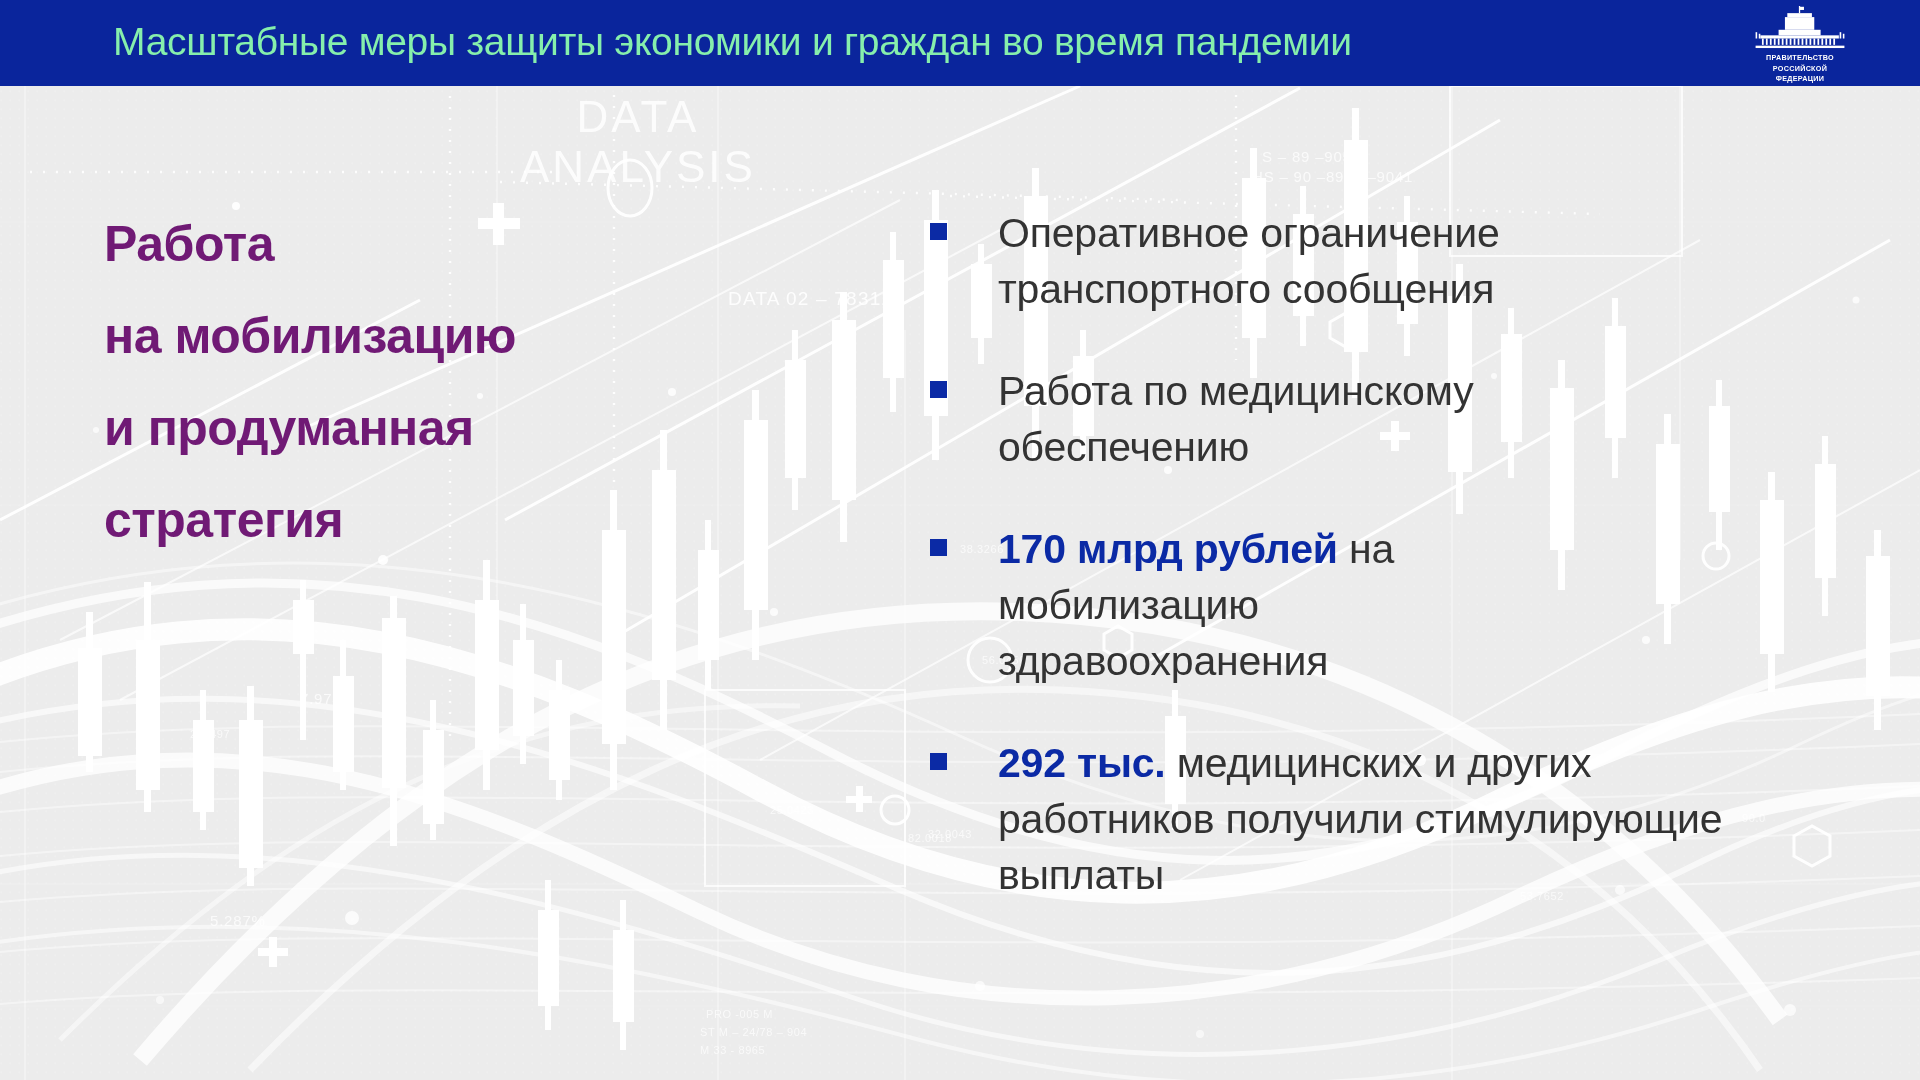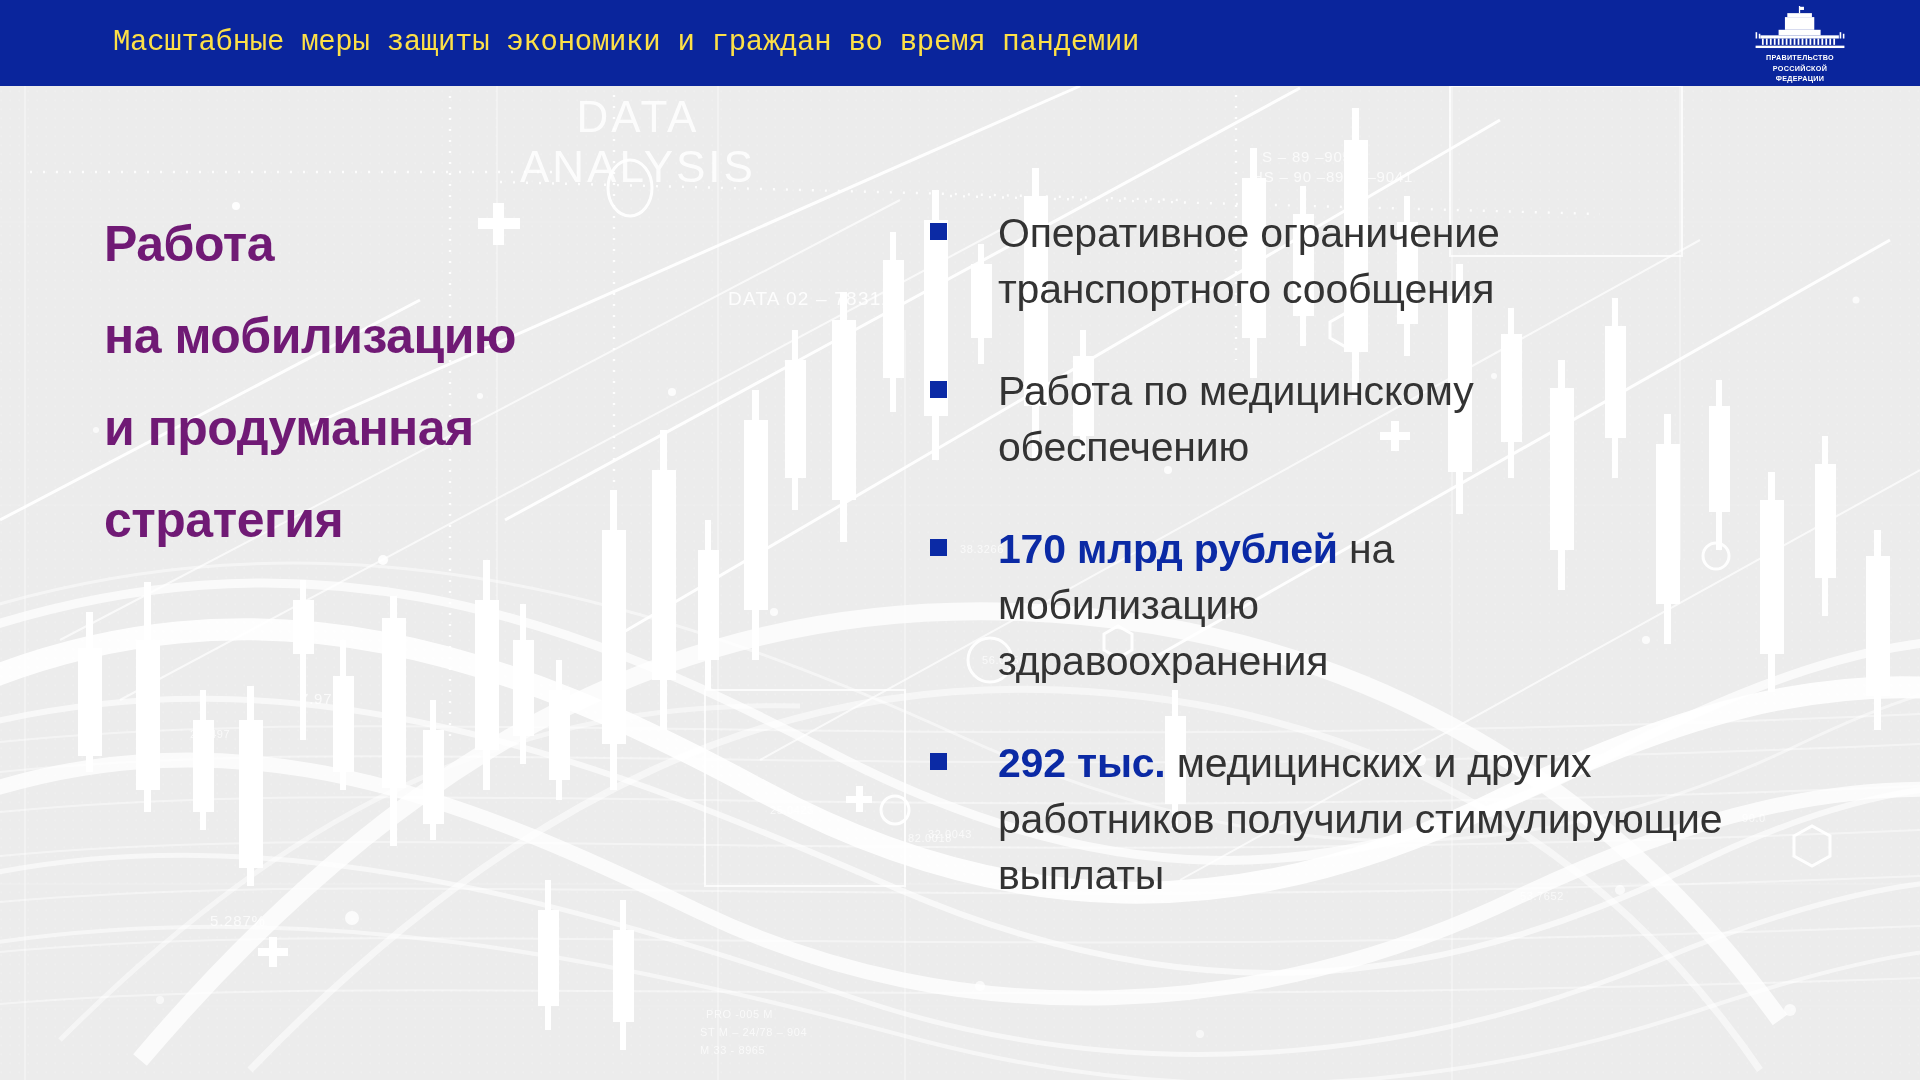--- a/index.html
+++ b/index.html
@@ -16,23 +16,23 @@
   .bg svg{position:absolute;top:0;left:0;}
 
   
   .header{
     position:absolute;top:0;left:0;width:1920px;height:86px;
     background:#0A259C;
     z-index:20;
   }
   .header-title{
     position:absolute;left:113px;top:50%;transform:translateY(-52%);
-    color:#fde047;font-size:29px;letter-spacing:-0.3px;
+    color:#86efac;font-size:39px;letter-spacing:-0.3px;
     font-weight:400;white-space:nowrap;
-    font-family:Liberation Mono, monospace;
+    font-family:Liberation Sans, sans-serif;
   }
   .logo{
     position:absolute;right:72px;top:6px;width:96px;height:78px;
     display:flex;flex-direction:column;align-items:center;justify-content:space-between;
   }
   .logo-mark{width:96px;height:46px;display:block;}
   .logo-text{
     color:#ffffff;font-size:7.2px;line-height:8.6px;font-weight:bold;
     text-align:center;letter-spacing:0.3px;margin-top:1px;
     font-family:"Liberation Sans","DejaVu Sans",sans-serif;

